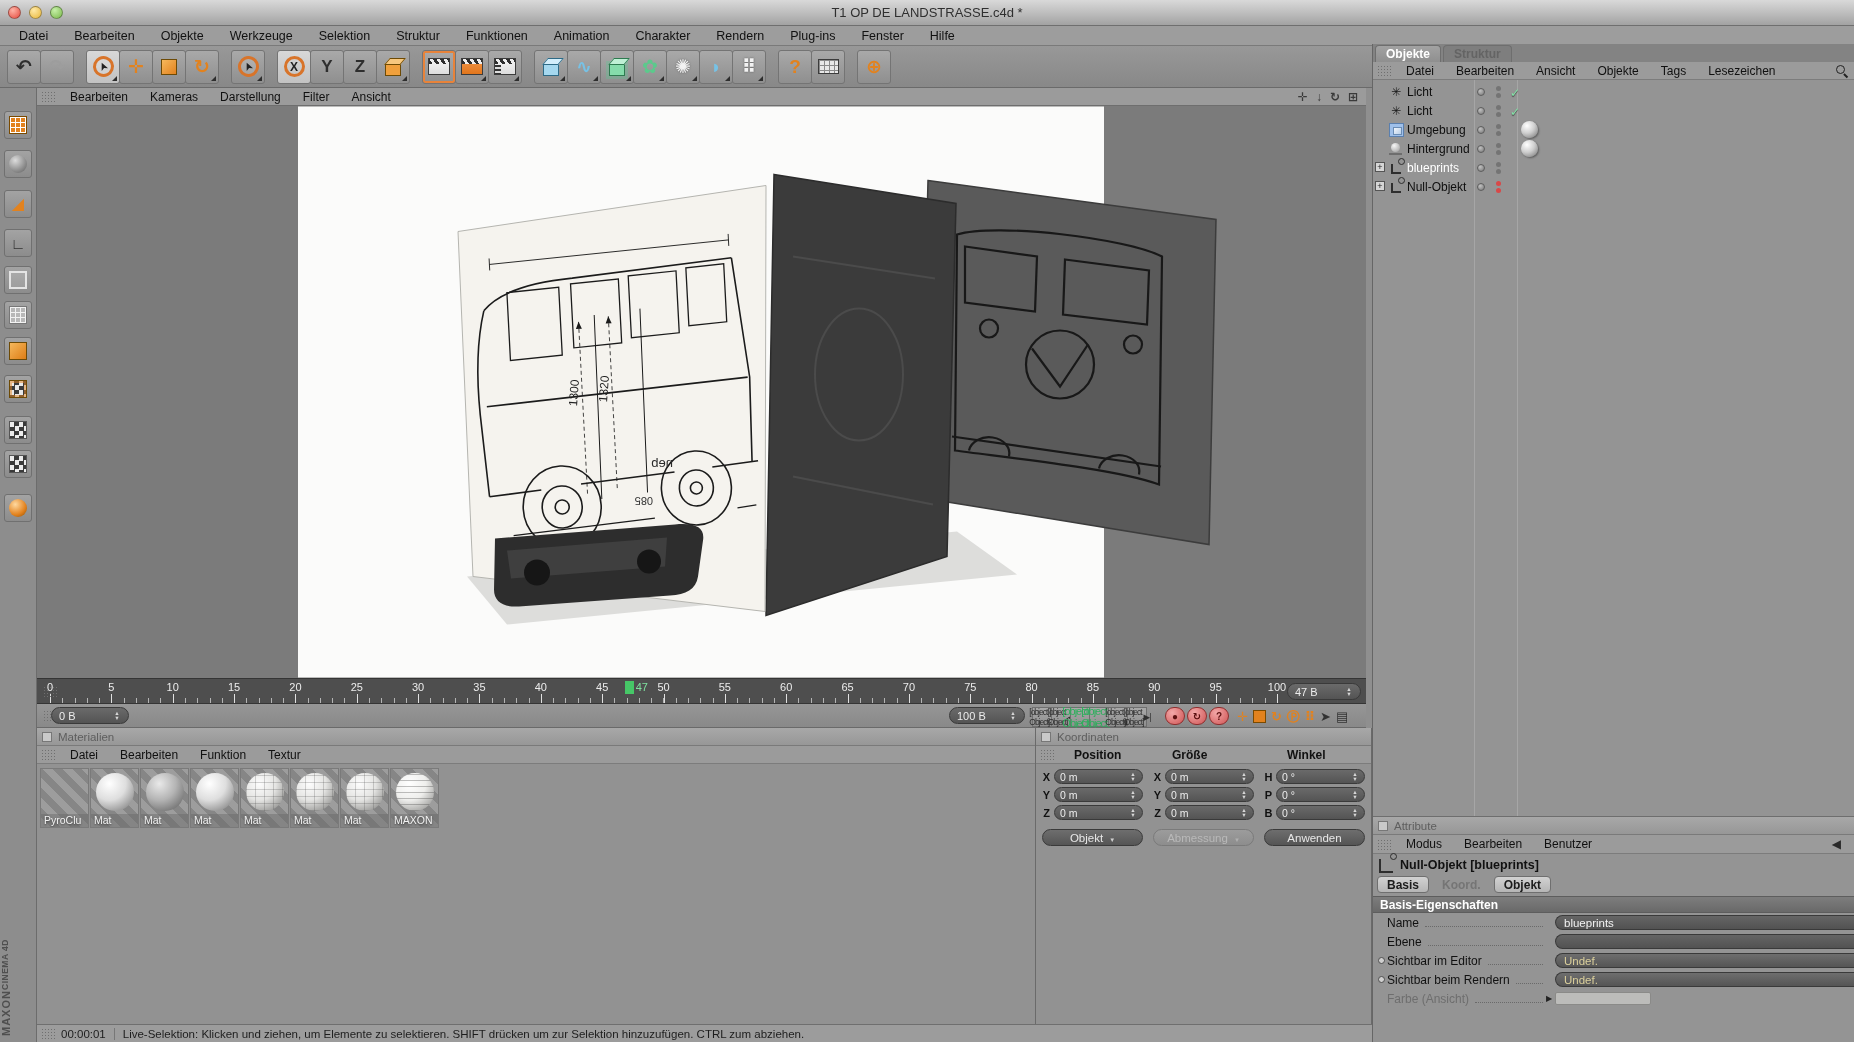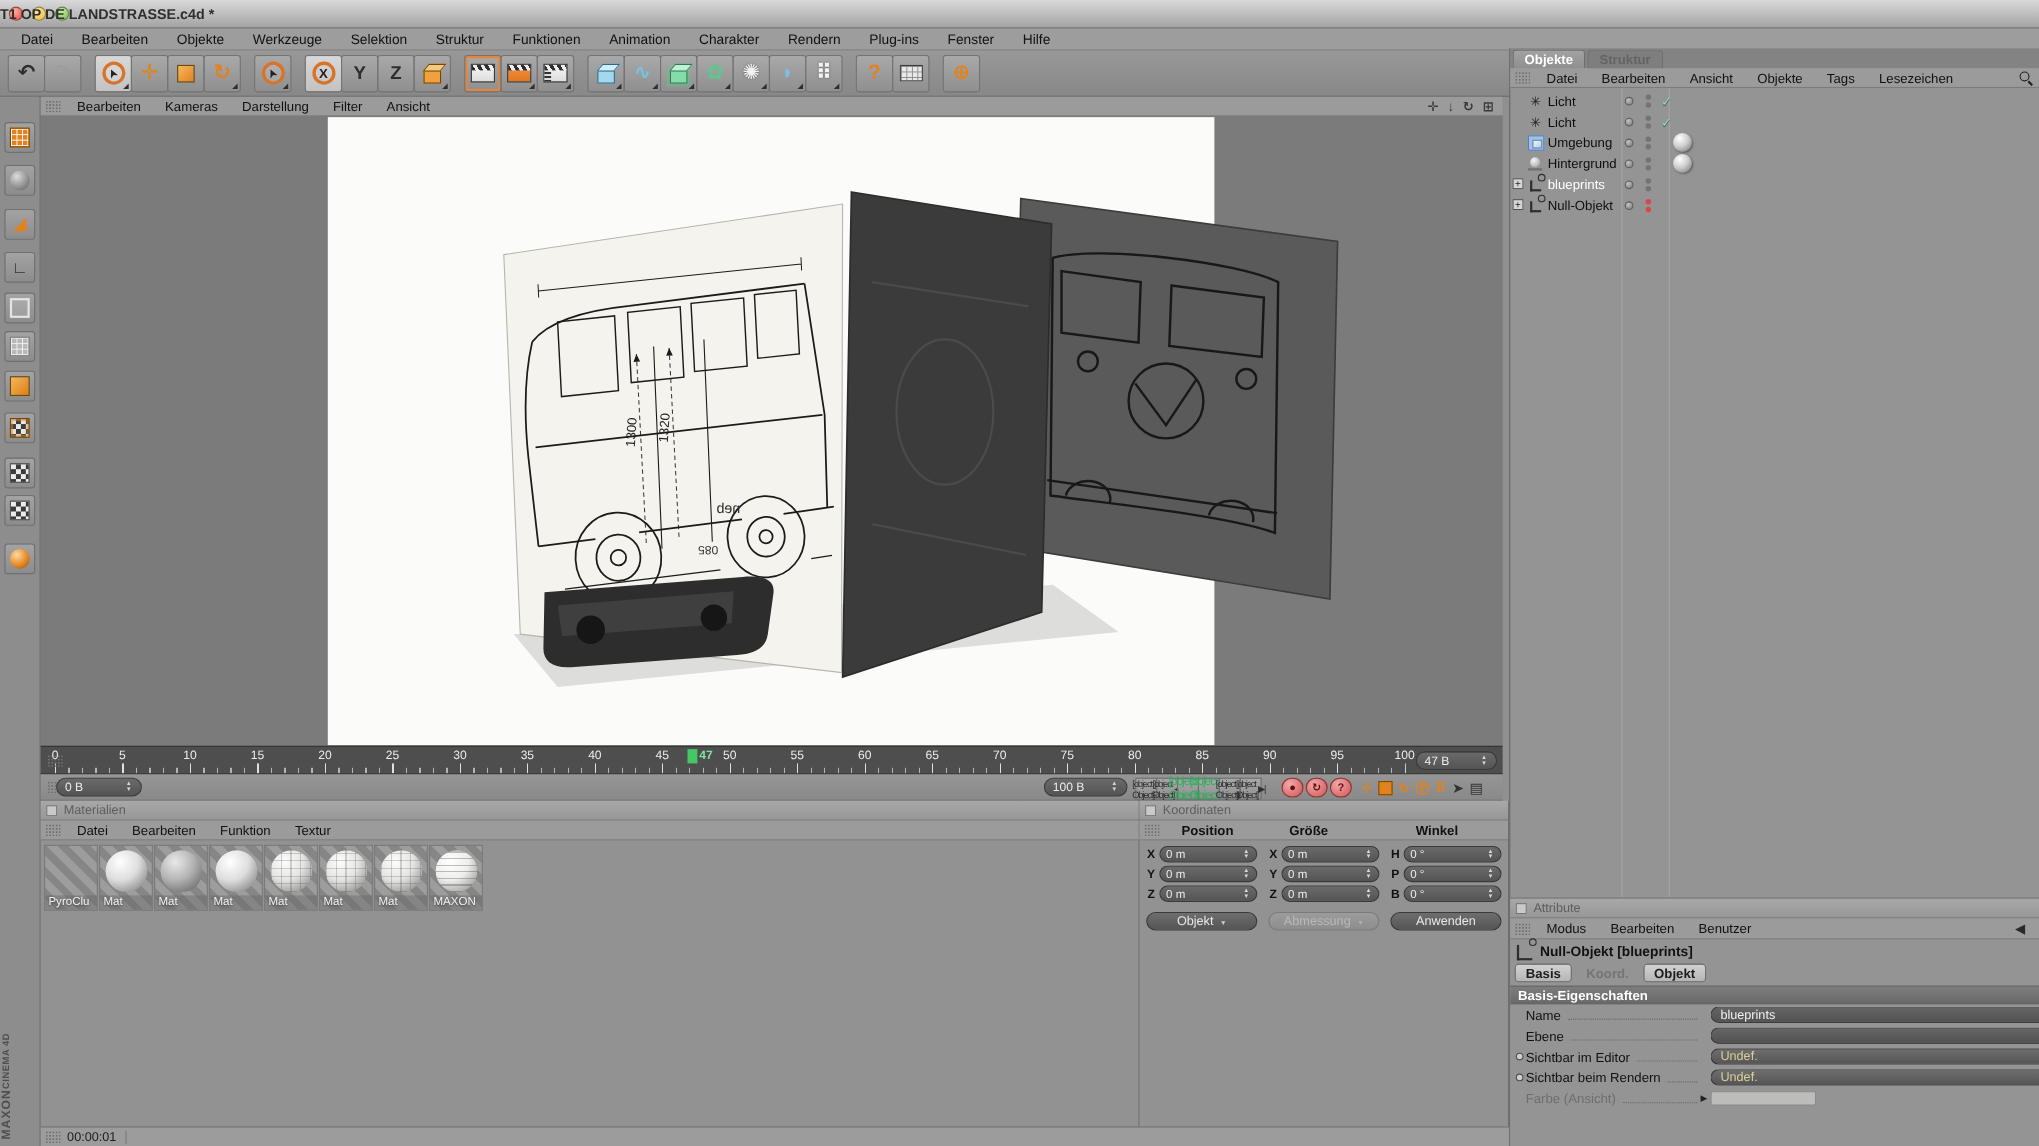--- a/index.html
+++ b/index.html
@@ -6,21 +6,21 @@
   html,body{width:1854px;height:1042px;overflow:hidden}
   body{font-family:"Liberation Sans","DejaVu Sans",sans-serif;background:#8f8f8f;position:relative;color:#1a1a1a}
   .abs{position:absolute}
 
   
   #titlebar{left:0;top:0;width:1854px;height:26px;background:linear-gradient(#d9d9d9,#b9b9b9 60%,#a2a2a2);border-bottom:1px solid #6f6f6f;display:flex;align-items:center}
   .tl{width:13px;height:13px;border-radius:50%;margin-left:8px;border:1px solid rgba(0,0,0,.35)}
   .tl.red{background:radial-gradient(circle at 35% 30%,#ffb3a6,#e5493d)}
   .tl.yel{background:radial-gradient(circle at 35% 30%,#ffe9a6,#e8b73a)}
   .tl.grn{background:radial-gradient(circle at 35% 30%,#c6f0a8,#7ab84a)}
-  #wtitle{position:absolute;left:0;right:0;text-align:left;font-size:13px;font-weight:bold;color:#2f2f2f}
+  #wtitle{position:absolute;left:0;right:0;text-align:center;font-size:13px;font-weight:normal;color:#2f2f2f}
 
   
   #menubar{left:0;top:26px;width:1854px;height:20px;background:#9d9d9d;border-bottom:1px solid #7a7a7a;display:flex;align-items:center;padding-left:6px}
   #menubar .mi{font-size:12.5px;padding:0 13px;color:#111;white-space:nowrap}
 
   
   #toolbar{left:0;top:46px;width:1854px;height:42px;background:linear-gradient(#989898,#888);border-bottom:1px solid #6a6a6a;display:flex;align-items:center;padding-left:8px}
   .tb{width:34px;height:34px;border:1px solid #747474;background:linear-gradient(#a9a9a9,#8f8f8f);border-radius:3px;margin-left:-1px;display:flex;align-items:center;justify-content:center;position:relative;flex:none}
   .tb.start{margin-left:12px}
   .tb.sel{background:linear-gradient(#d8d8d8,#c2c2c2)}
@@ -71,21 +71,21 @@
   #vpcorner span{font-size:12px;color:#3a3a3a;font-weight:bold}
   #viewport{left:37px;top:106px;width:1329px;height:572px;background:#7b7b7b;overflow:hidden}
   #viewport svg{display:block}
 
   
   #ruler{left:37px;top:678px;width:1329px;height:26px;background:#4e4e4e;border-top:1px solid #353535;border-bottom:1px solid #353535;position:absolute;
     background-image:repeating-linear-gradient(90deg,#e0e0e0 0 1px,transparent 1px 61.35px),repeating-linear-gradient(90deg,#b5b5b5 0 1px,transparent 1px 12.27px);
     background-size:1228px 9px,1228px 5px;background-position:13px 100%,13px 100%;background-repeat:no-repeat}
   .rnum{position:absolute;top:2px;transform:translateX(-50%);font-size:11px;color:#ececec}
   #playhead{position:absolute;top:2px;width:9px;height:13px;background:#46c767;transform:translateX(-2px)}
-  #phnum{position:absolute;top:2px;font-size:11px;color:#7fe3a0;transform:translateX(9px);font-weight:bold}
+  #phnum{position:absolute;top:2px;font-size:11px;color:#7fe3a0;transform:translateX(9px);font-weight:normal}
   #rgrip{position:absolute;left:2px;top:7px}
   .pill{background:linear-gradient(#6a6a6a,#545454);border:1px solid #3a3a3a;border-radius:9px;color:#ececec;font-size:11px;display:flex;align-items:center;padding:0 7px;height:17px}
   .steps{margin-left:auto;width:8px;text-align:center;color:#d8d8d8;flex:none}
   .steps::before{content:"▲";display:block;font-size:5.5px;line-height:5px}
   .steps::after{content:"▼";display:block;font-size:5.5px;line-height:5px}
   #curframe{position:absolute;right:5px;top:4px;width:74px}
 
   
   #transport{left:37px;top:704px;width:1329px;height:24px;background:linear-gradient(#969696,#898989);border-bottom:1px solid #6a6a6a;position:absolute}
   #tgrip{position:absolute;left:2px;top:6px}
@@ -643,20 +643,21 @@
         <span>Anwenden</span>
       </div>
   </div>
 </div>
 
 
 <div id="statusbar">
   <span class="grip"></span>
   <span class="time">00:00:01</span>
   <span class="sdiv"></span>
+  <span class="msg">Live-Selektion: Klicken und ziehen, um Elemente zu selektieren. SHIFT drücken um zur Selektion hinzuzufügen. CTRL zum abziehen.</span>
 </div>
 
 
 <div id="rightpanel">
   <div id="om-tabs">
     <div class="om-tab active">Objekte</div>
     <div class="om-tab inactive">Struktur</div>
   </div>
   <div id="om-menu">
     <span class="grip"></span>

